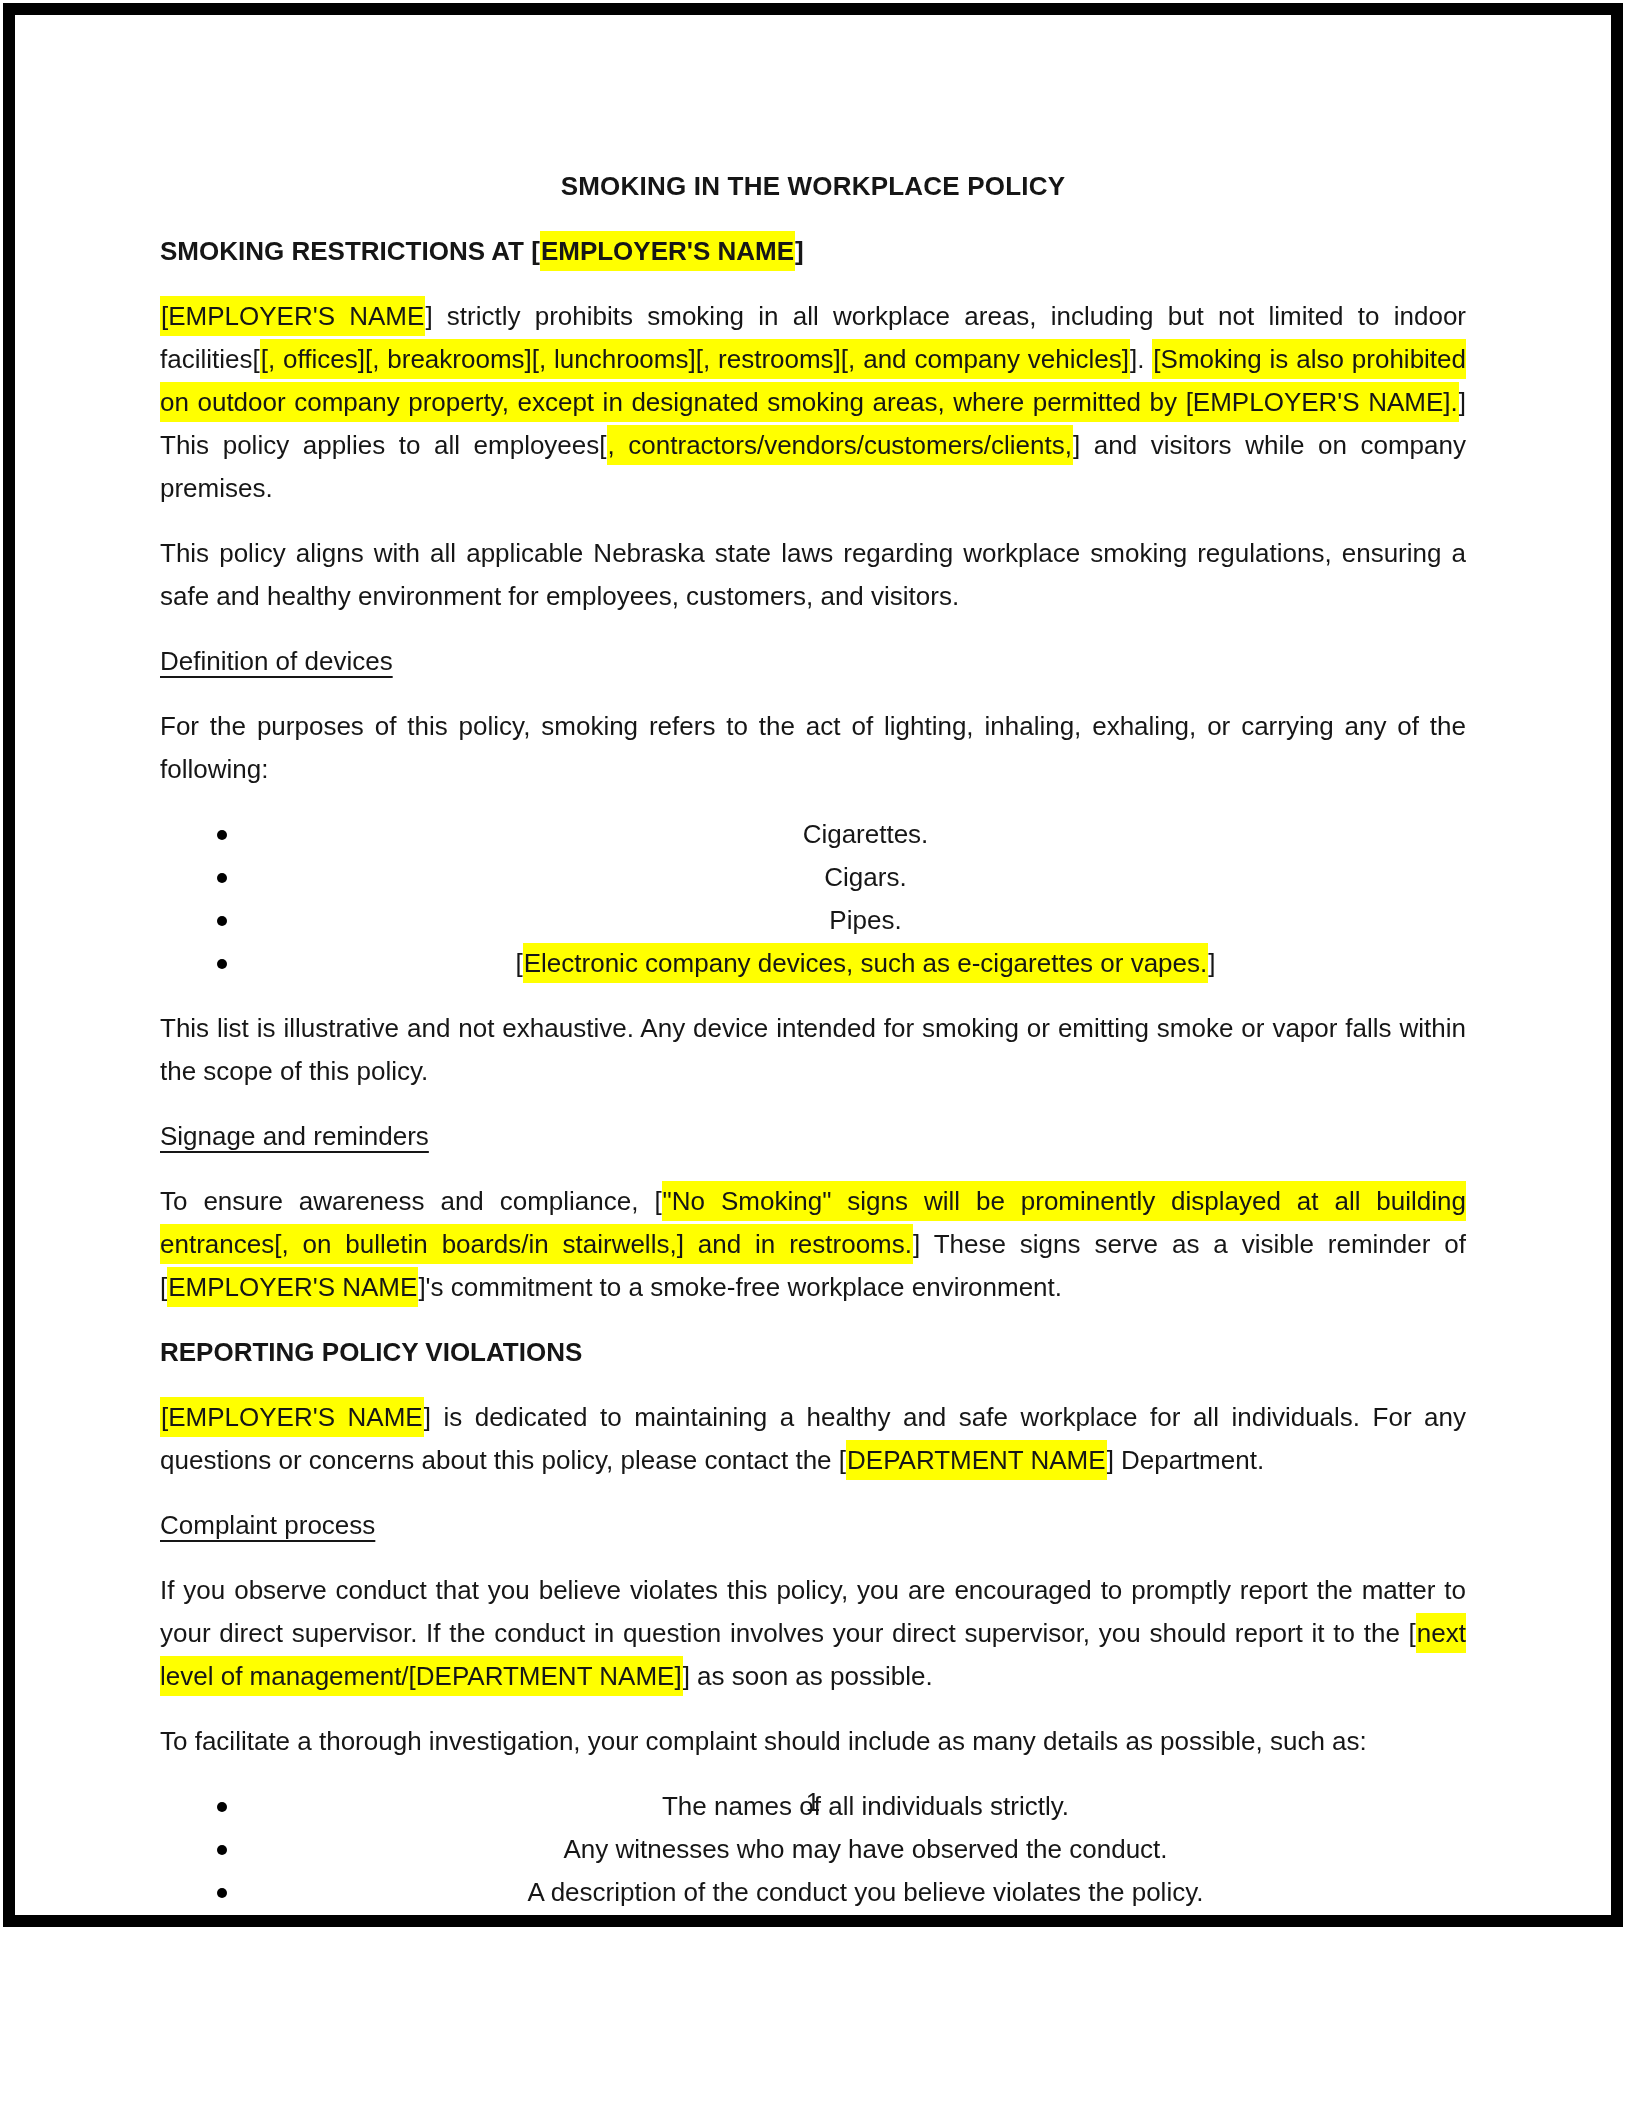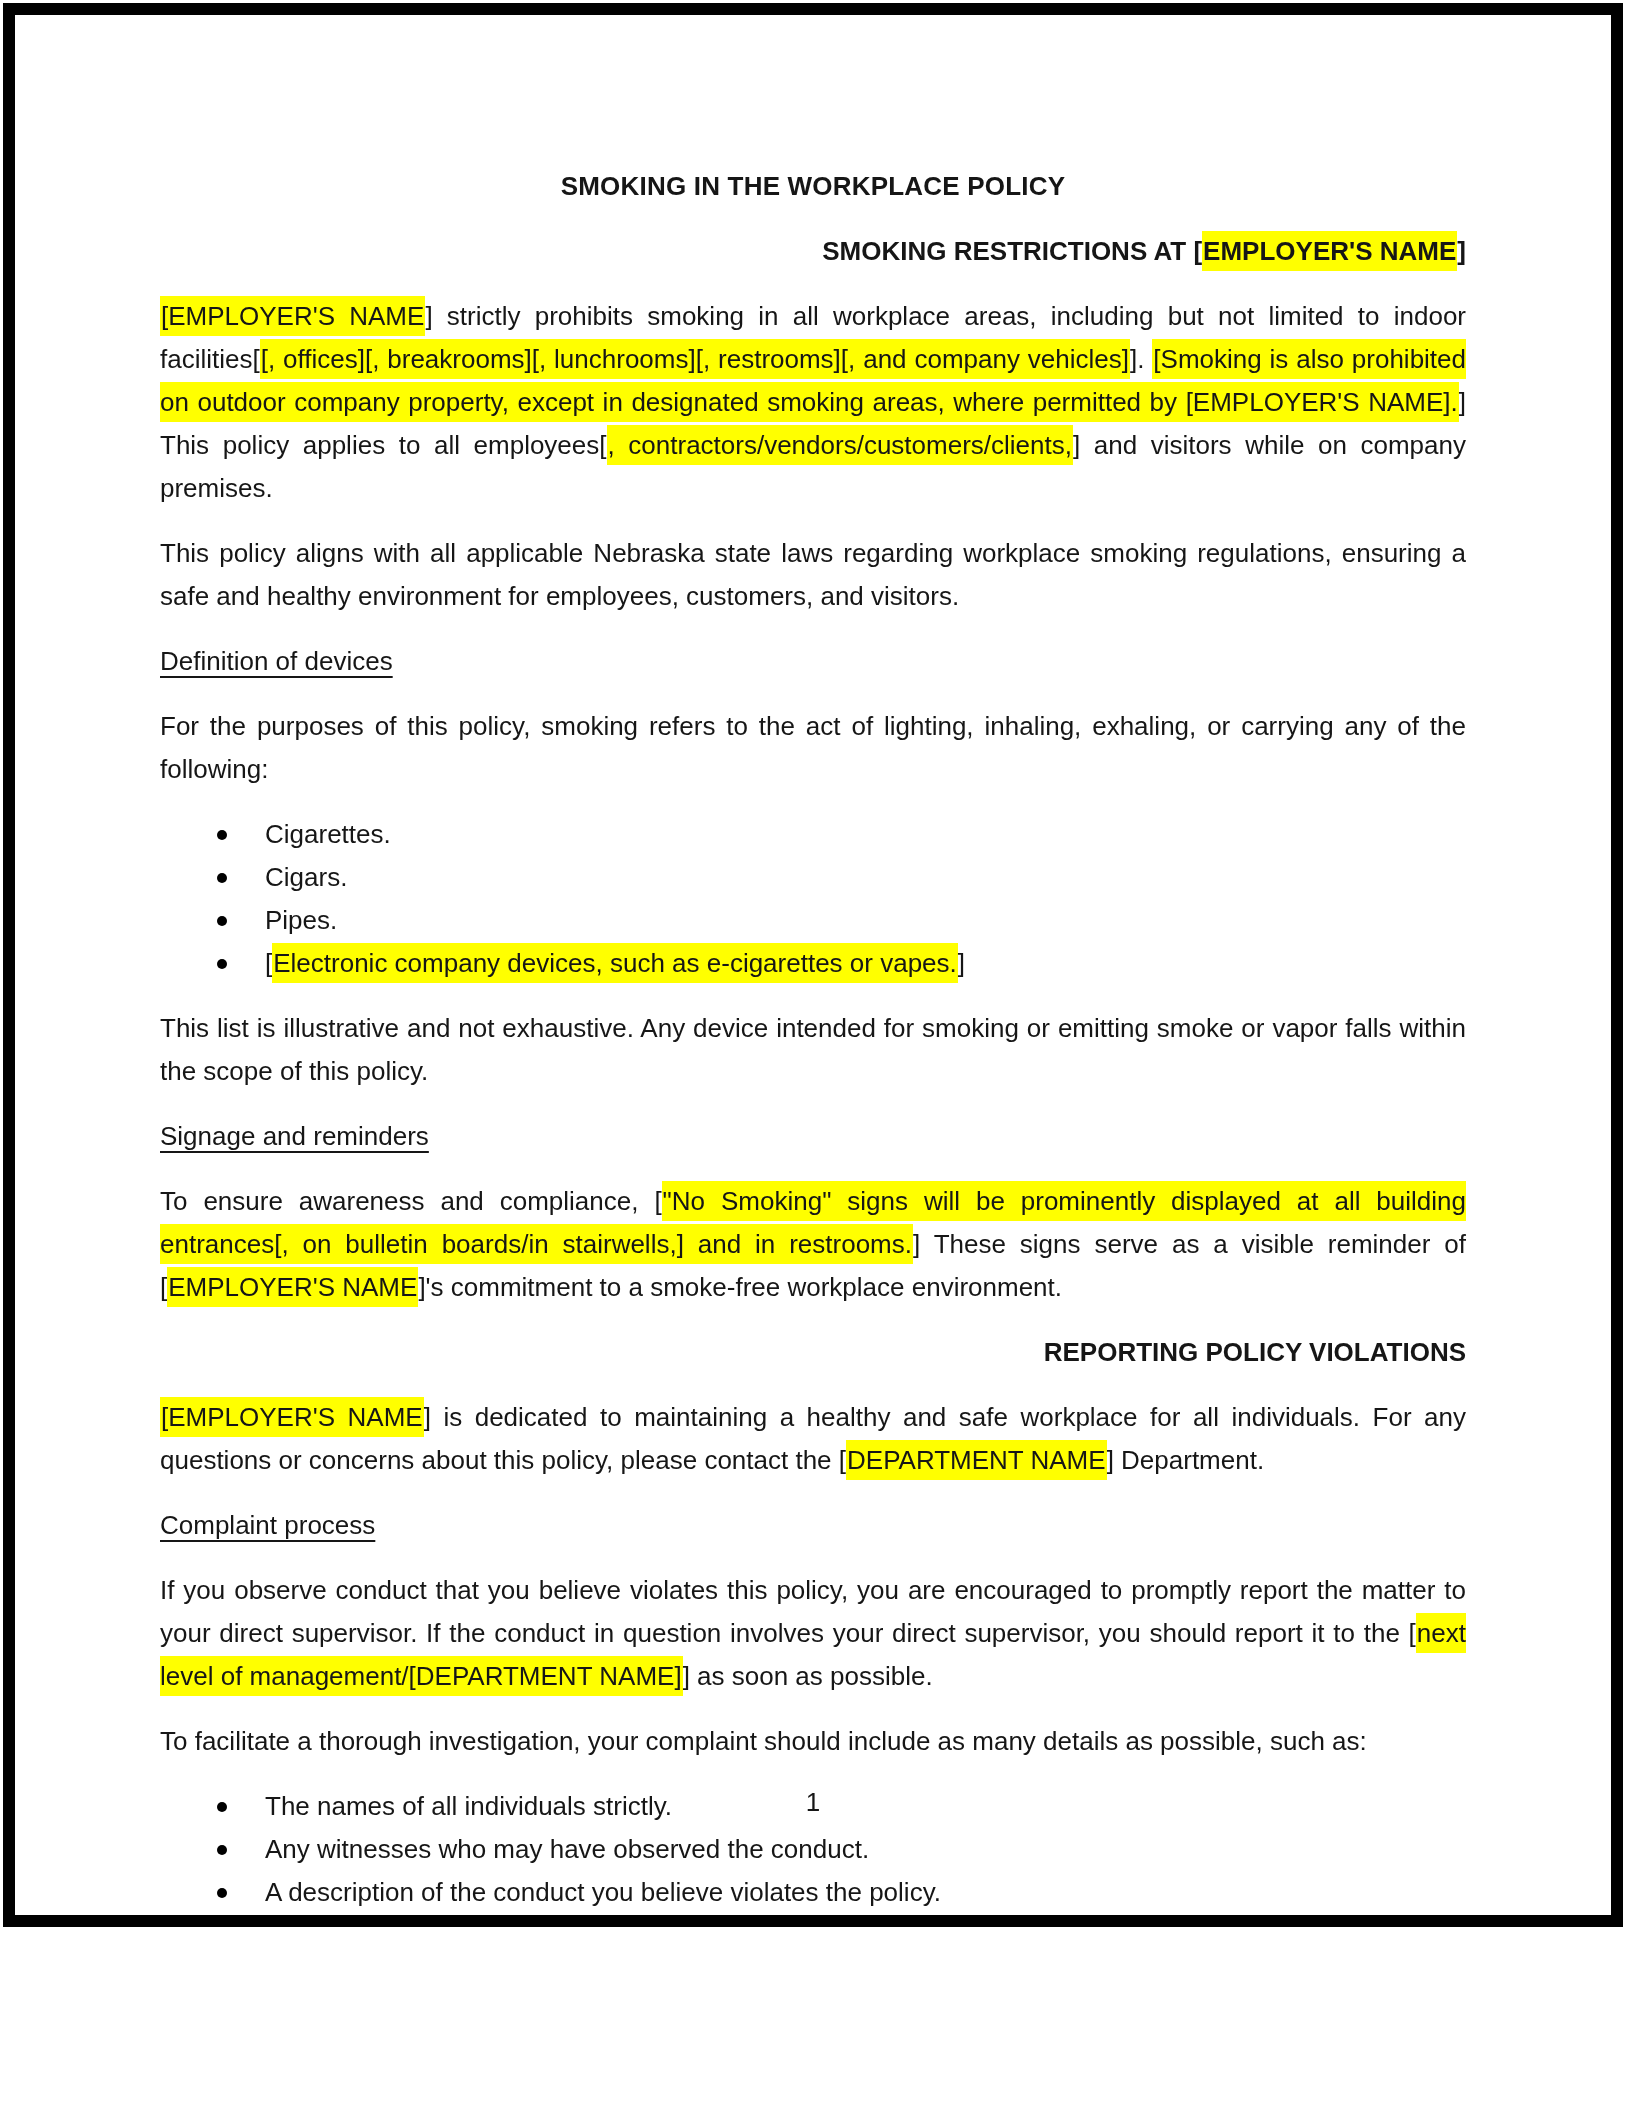--- a/index.html
+++ b/index.html
@@ -19,33 +19,33 @@
     pointer-events:none;
   }
   .content{
     position:absolute; inset:15px;
     padding:150px 145px 0 145px;
     font-size:26px;
     line-height:43px;
   }
   .para{ margin:0 0 22px 0; text-align:justify; }
   .title{ text-align:center; font-weight:bold; letter-spacing:.2px; }
-  .bold{ font-weight:bold; text-align:right; }
+  .bold{ font-weight:bold; text-align:left; }
   .underlined{
     text-decoration:underline;
     text-underline-offset:6px;
     text-decoration-thickness:2px;
     text-align:left;
   }
   .hl{ background:var(--hl); padding:5px 1px; }
   ul.bullets{
     margin:0 0 22px 0;
     padding:0 0 0 105px;
     list-style:none;
-    text-align:left;
+    text-align:center;
   }
   ul.bullets li{ position:relative; line-height:43px; }
   ul.bullets li::before{
     content:"";
     position:absolute;
     left:-48px; top:17px;
     width:10px; height:10px;
     border-radius:50%;
     background:#000;
   }

